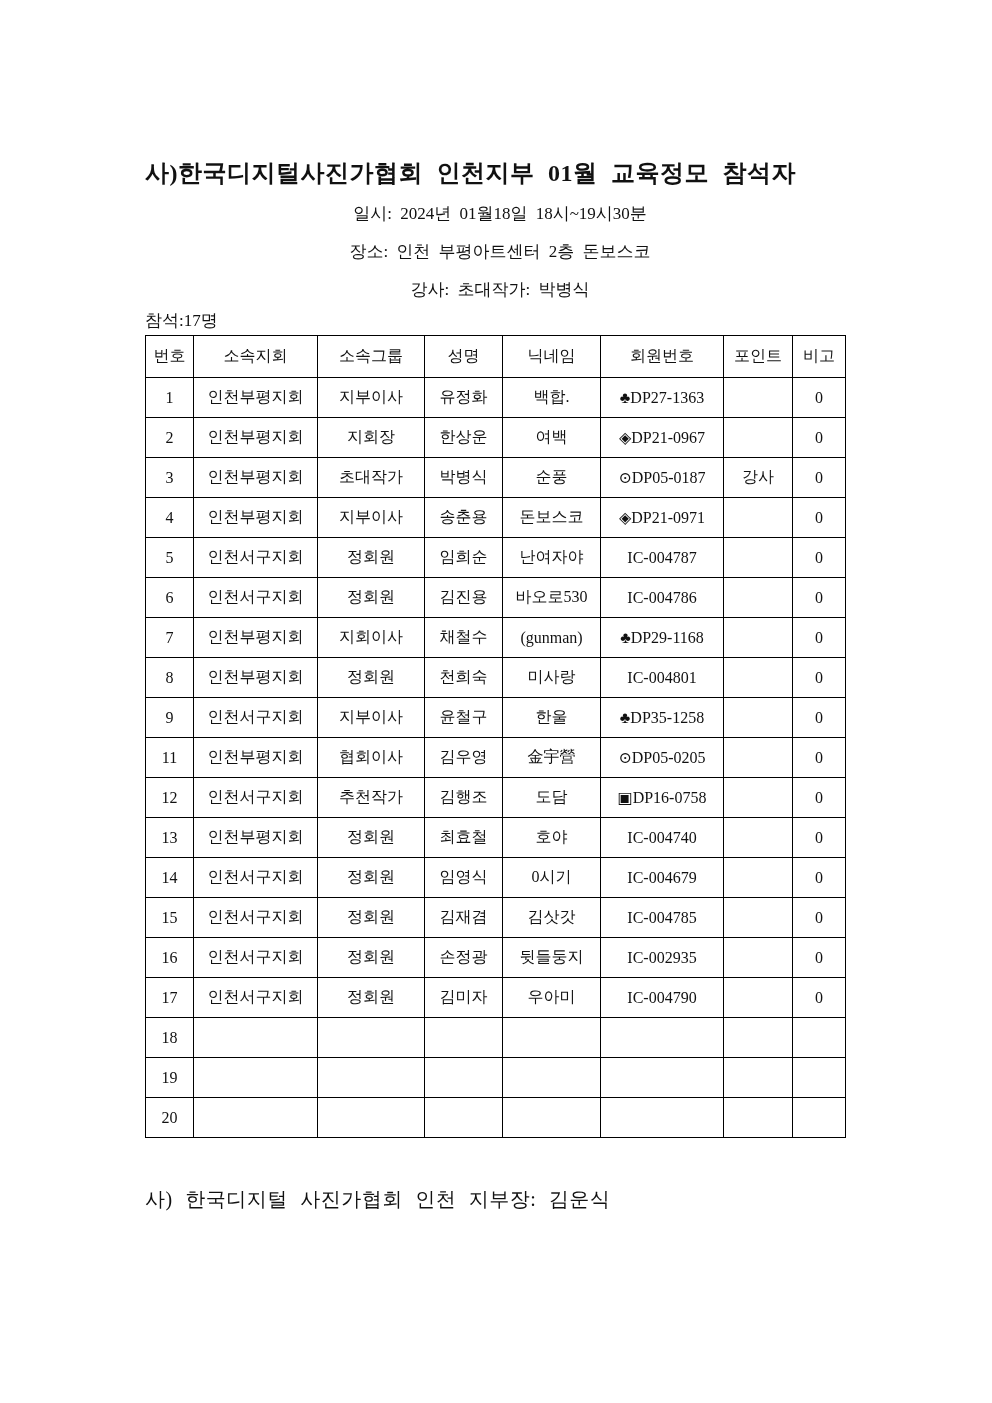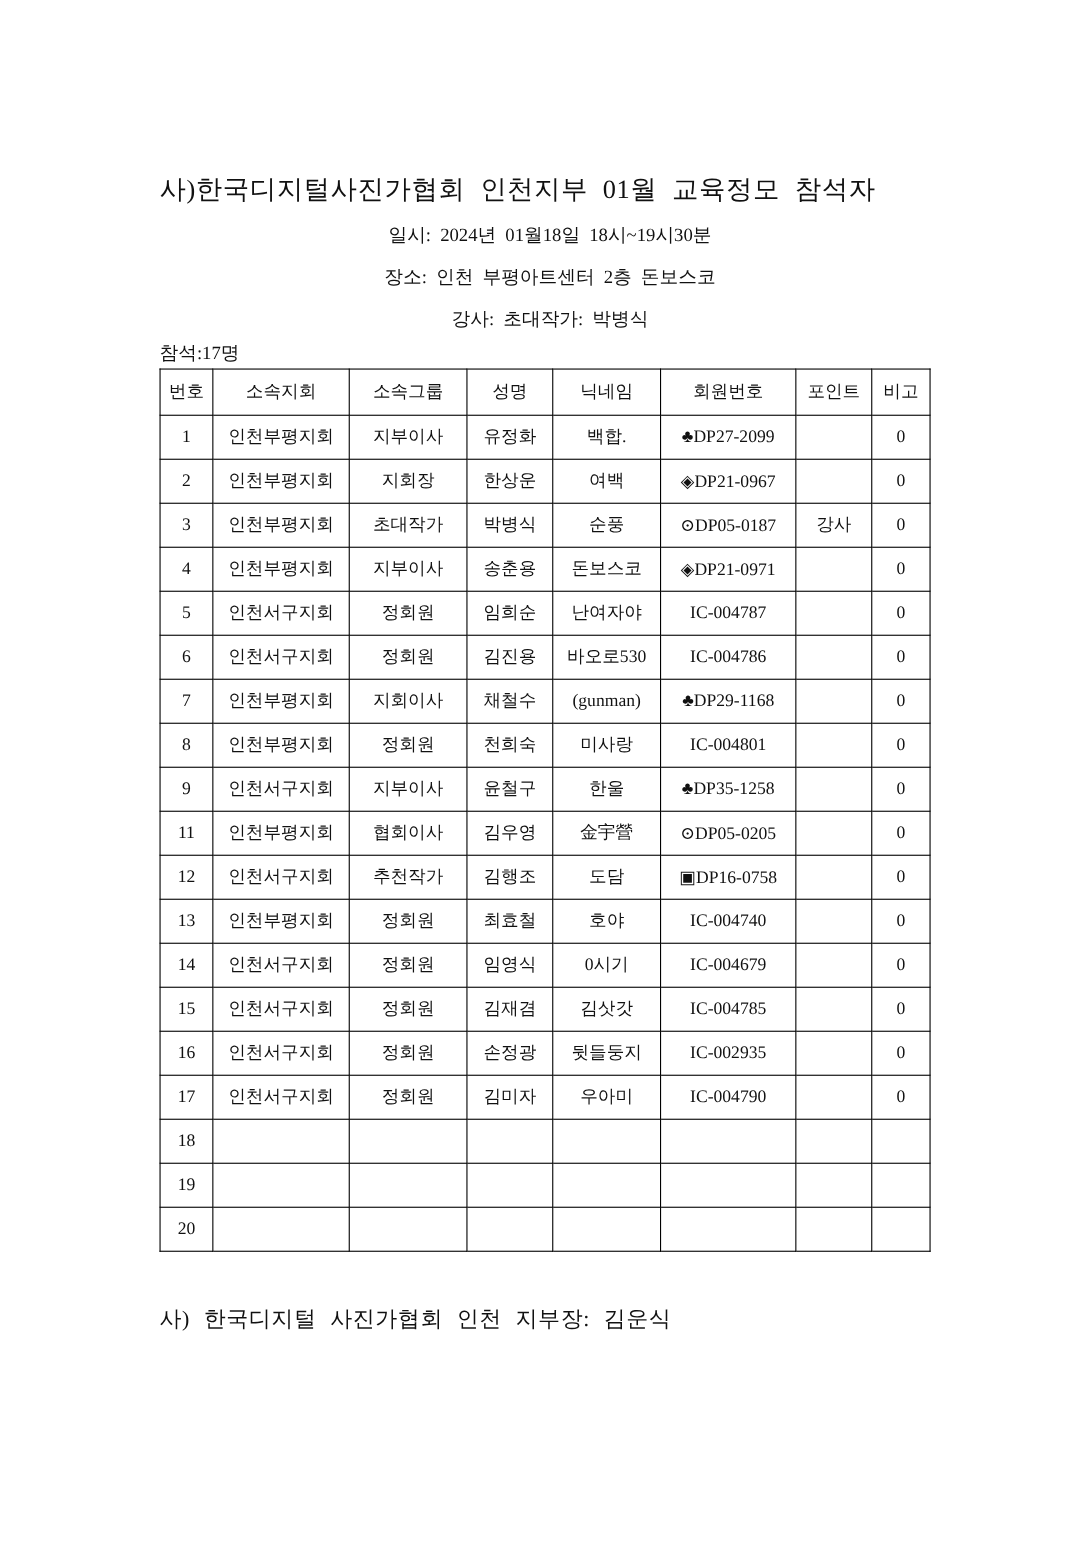--- a/index.html
+++ b/index.html
@@ -21,21 +21,21 @@
     overflow: hidden;
   }
   .content {
     position: absolute;
     left: 145px;
     top: 155px;
     width: 710px;
   }
   .doc-title {
     font-size: 24px;
-    font-weight: normal;
+    font-weight: bold;
     margin: 0 0 4px 0;
     height: 36px;
     line-height: 36px;
     word-spacing: 7px;
     white-space: nowrap;
     letter-spacing: 0.5px;
   }
   .meta-line {
     font-size: 17px;
     margin: 0;
@@ -127,21 +127,21 @@
             <th>비고</th>
           </tr>
       </thead>
       <tbody>
           <tr>
             <td>1</td>
             <td>인천부평지회</td>
             <td>지부이사</td>
             <td>유정화</td>
             <td>백합.</td>
-            <td>♣DP27-2099</td>
+            <td>♣DP27-1363</td>
             <td></td>
             <td>0</td>
           </tr>
           <tr>
             <td>2</td>
             <td>인천부평지회</td>
             <td>지회장</td>
             <td>한상운</td>
             <td>여백</td>
             <td>◈DP21-0967</td>

